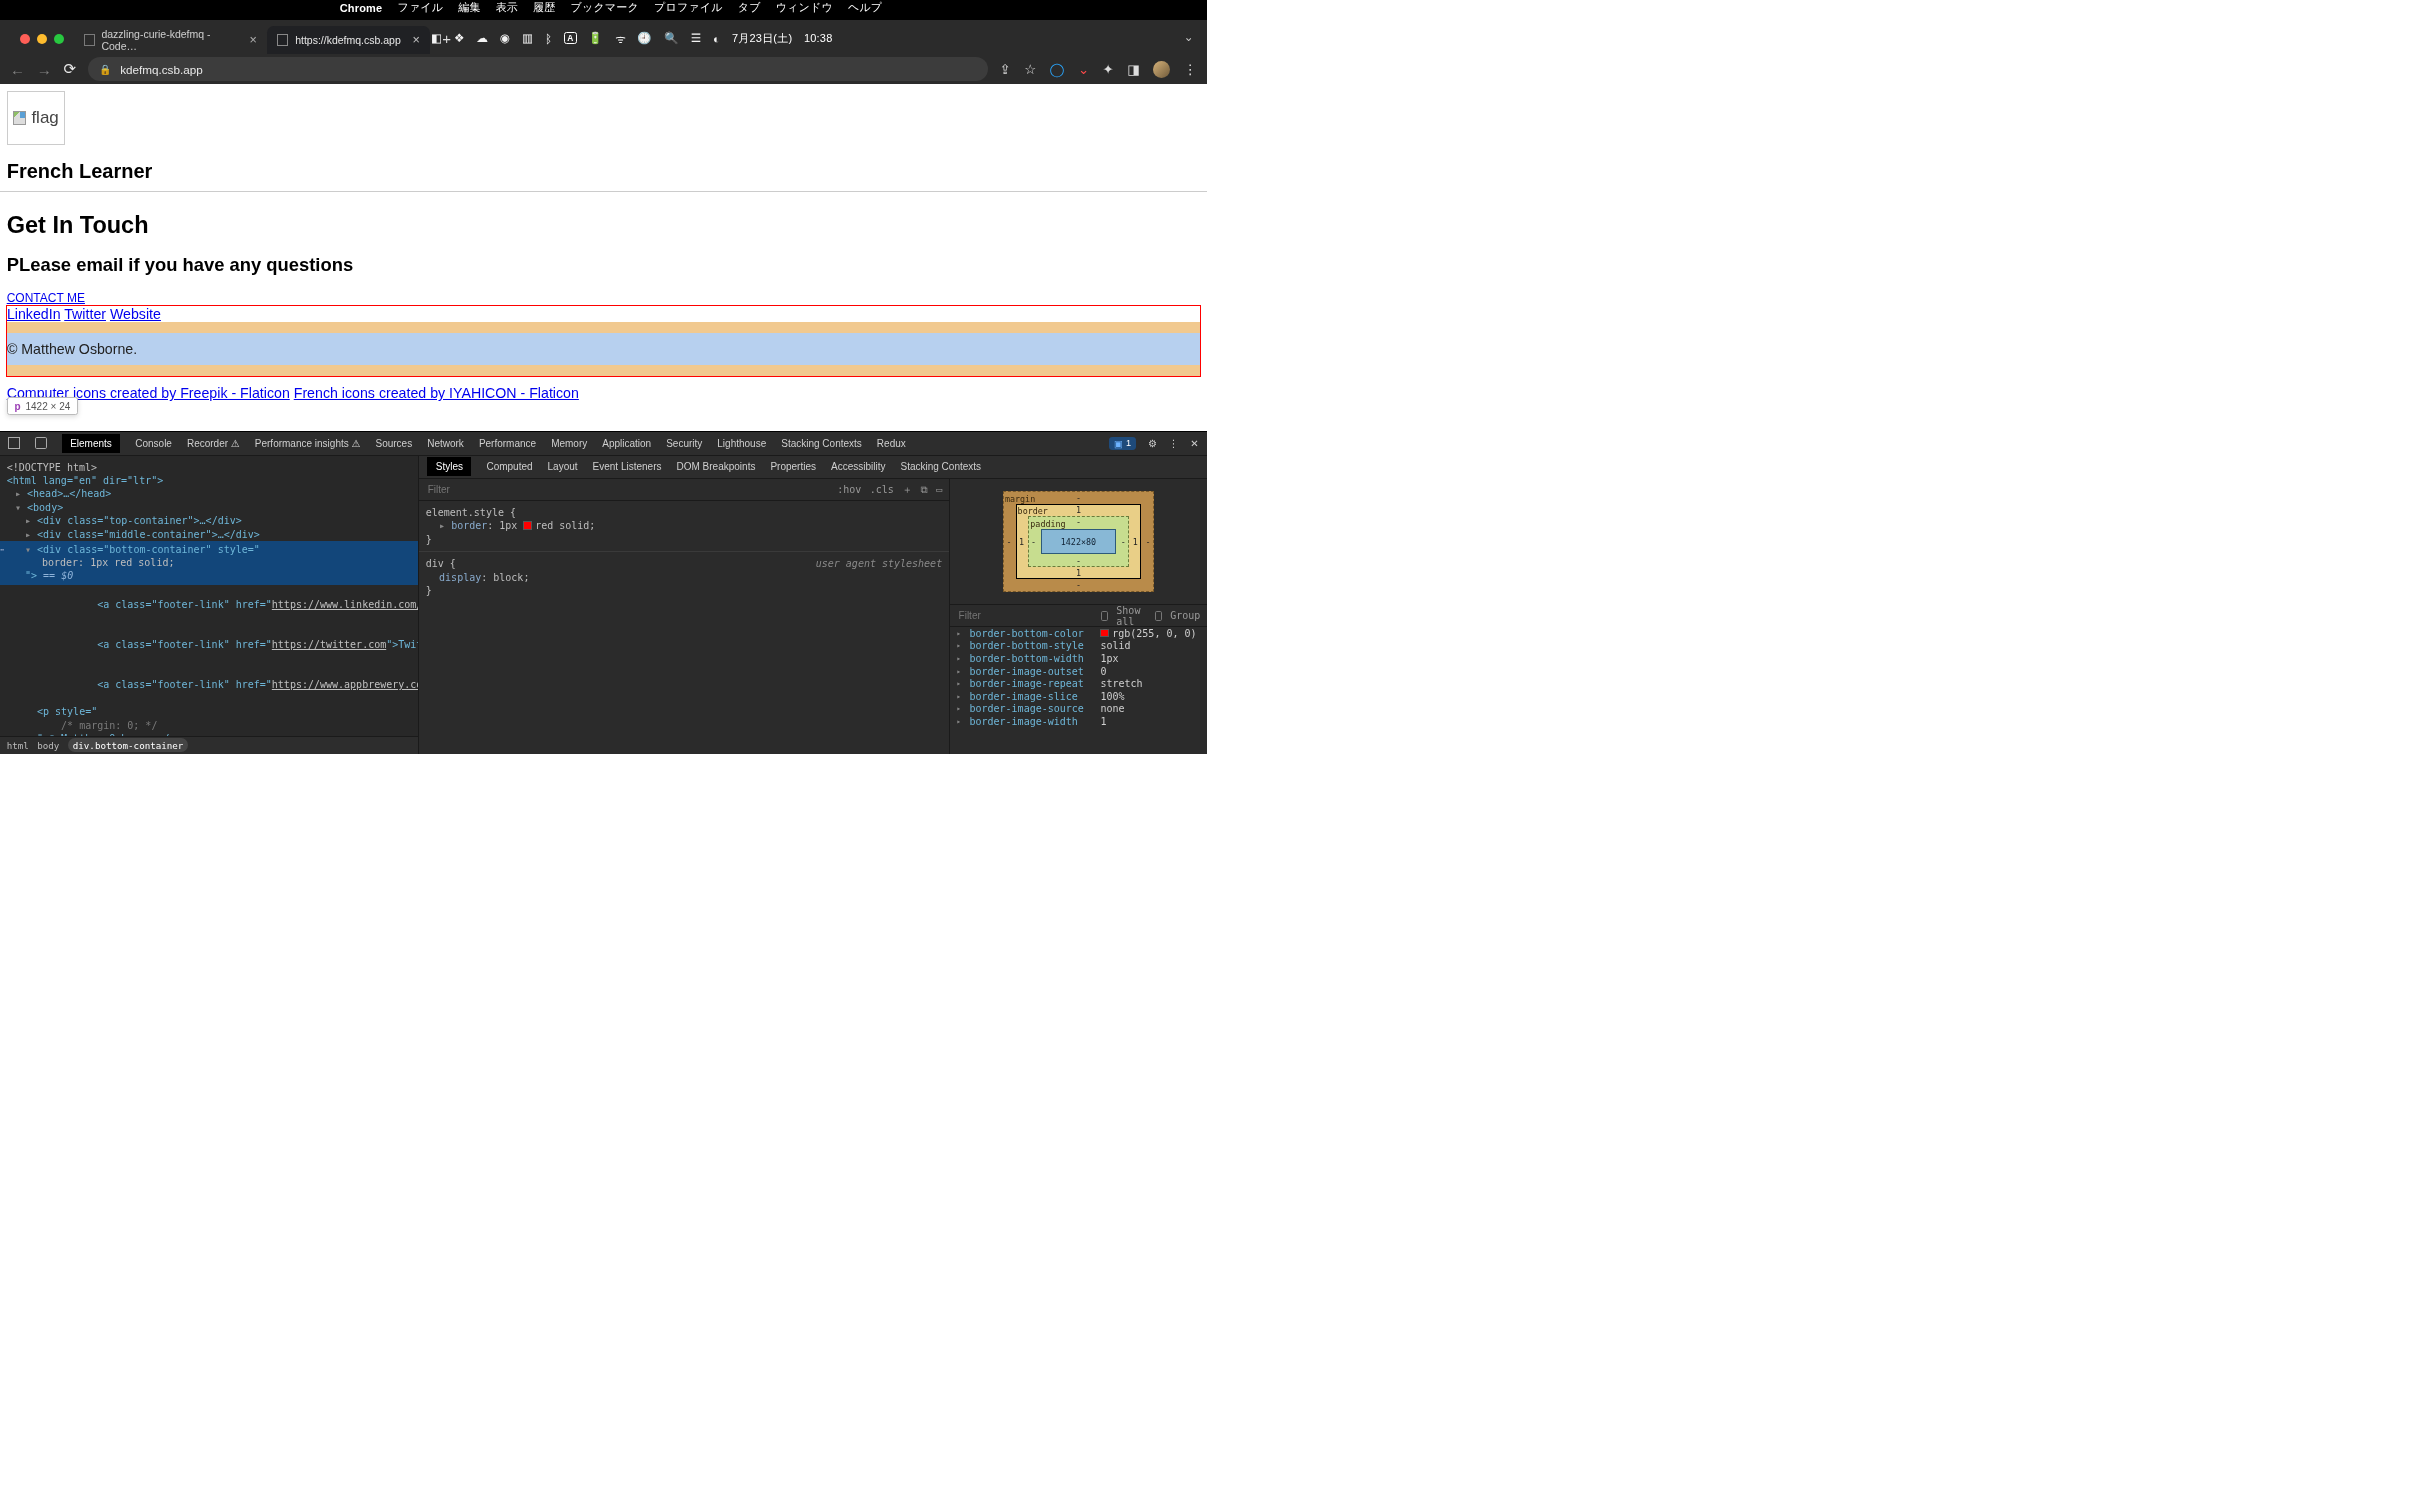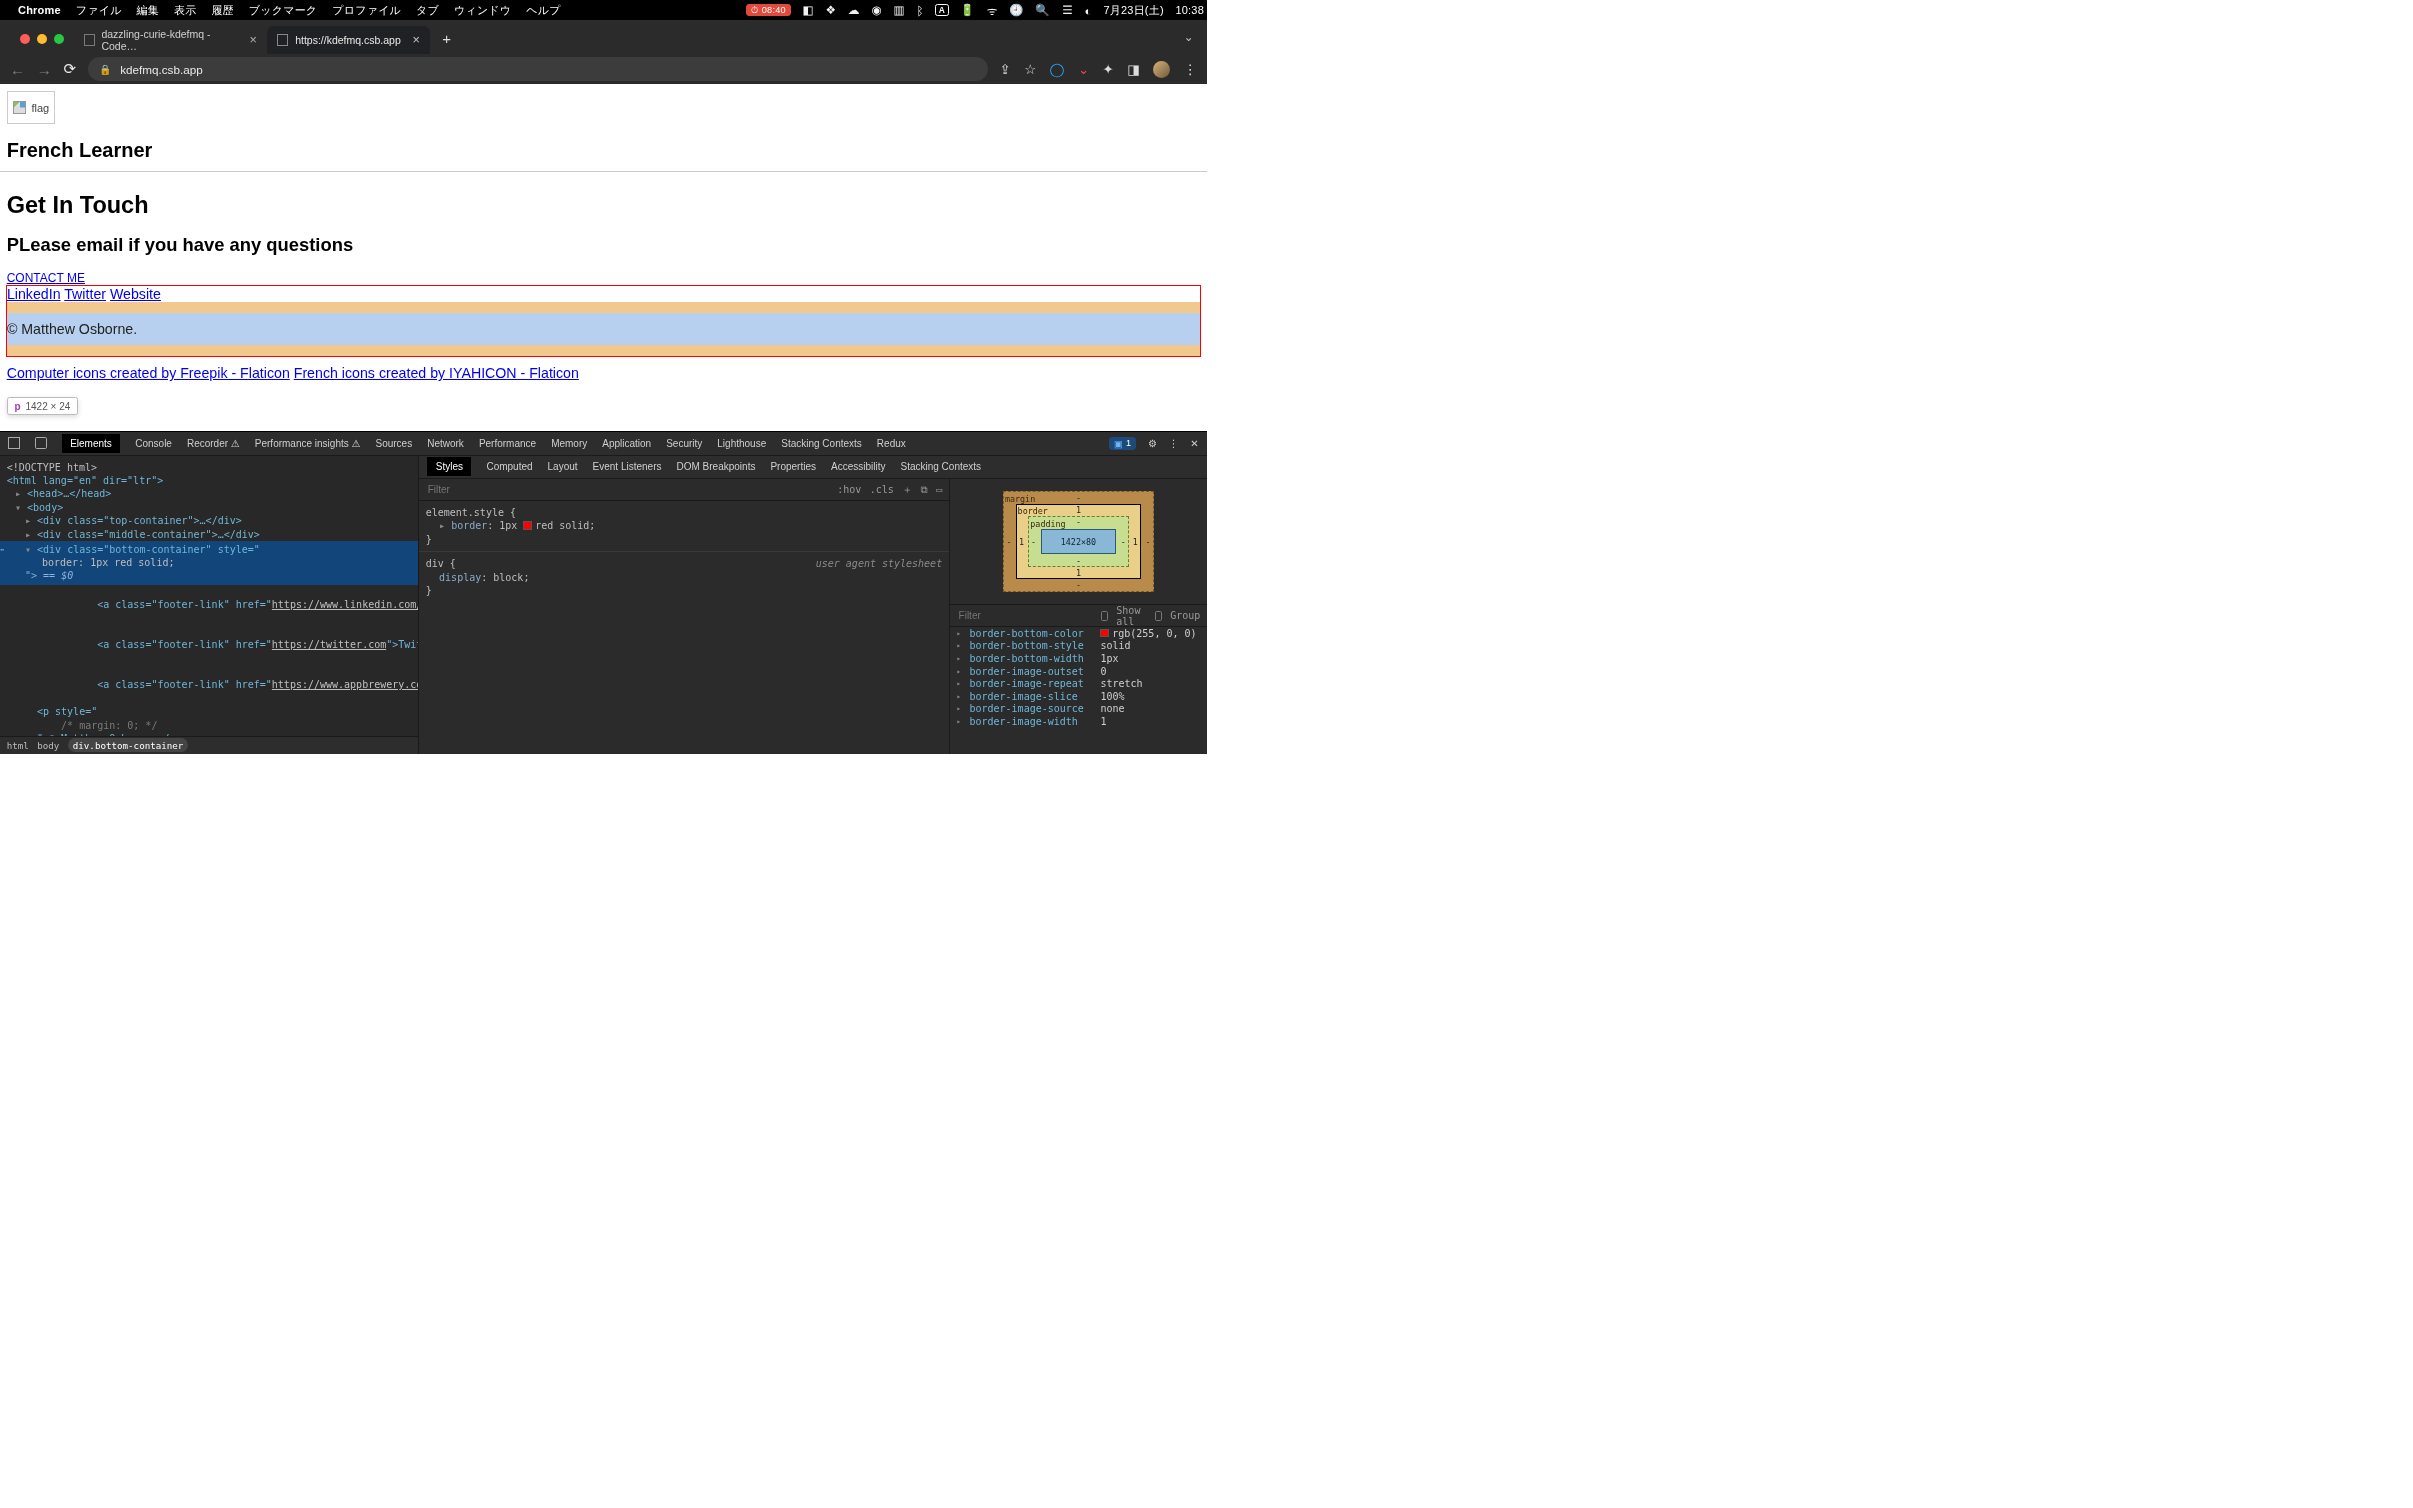--- a/index.html
+++ b/index.html
@@ -32,21 +32,21 @@
     background:#fff;
     font-family:var(--mac-font);
     overflow:hidden;
     position:relative;
   }
 
   
   .menubar{
     height:20px;background:var(--menu-bg);color:#fff;
     display:flex;align-items:center;font-size:11px;
-    padding:0 3px;gap:15px;letter-spacing:0.2px;
+    padding:0 3px;gap:15px;letter-spacing:0.2px;flex-direction:column;
   }
   .menubar .left{display:flex;align-items:center;gap:15px;flex:1}
   .menubar .right{display:flex;align-items:center;gap:11.7px}
   .apple-logo{font-size:12.6px;line-height:1}
   .menubar .bold{font-weight:700}
   .menubar .icon{opacity:.95;font-size:11.7px}
   .clock-badge{
     background:#e24a3b;color:#fff;border-radius:3.4px;
     font-size:9.2px;padding:0.8px 5px;display:flex;align-items:center;gap:3.4px
   }
@@ -105,21 +105,21 @@
   .page{
     height:calc(100% - 20px - 64px - 323px);
     overflow:hidden;
     padding:6.7px;
     font-family: Arial, Helvetica, sans-serif;
     color:#000;
     position:relative;
   }
   .broken-img{
     display:inline-flex;align-items:center;gap:5px;
-    border:0.8px solid #ccc;padding:9px 5px;font-size:11px;color:#444
+    border:0.8px solid #ccc;padding:16px 5px;font-size:17px;color:#444
   }
   .broken-img::before{
     content:"";width:11.7px;height:11.7px;display:inline-block;
     background:
       linear-gradient(135deg,#8fbf67 50%, transparent 50%) top left/50% 50% no-repeat,
       linear-gradient(#5aa0d6,#5aa0d6) top right/50% 50% no-repeat,
       #ddd;
     border:0.8px solid #999
   }
   .page h2{font-size:20px;margin:15px 0 8.4px 0;font-weight:800}

